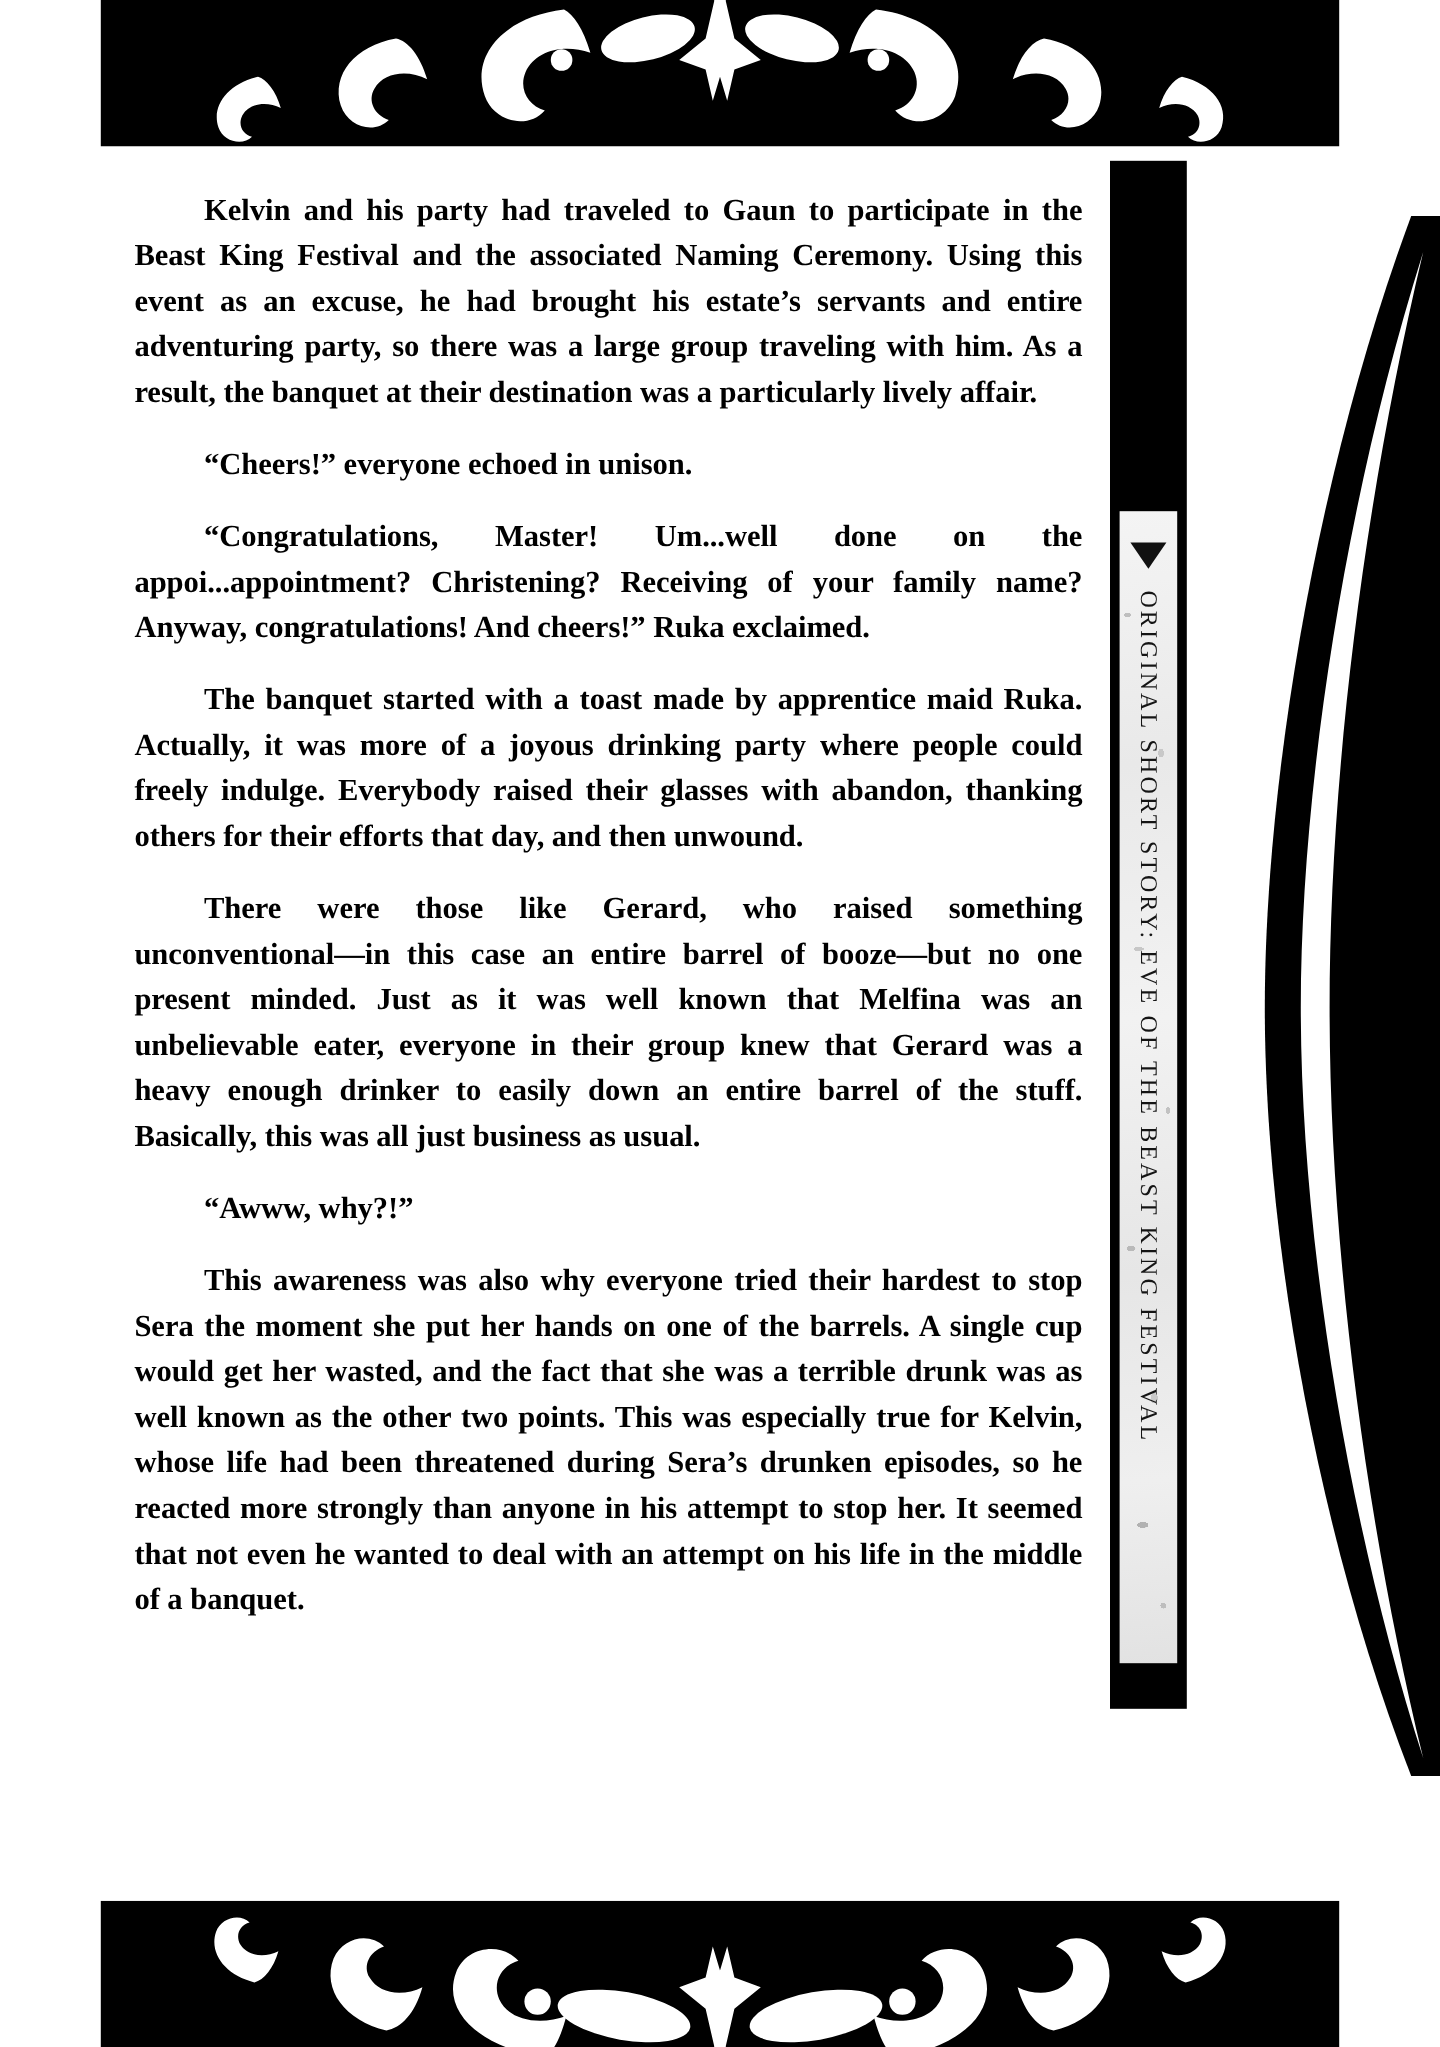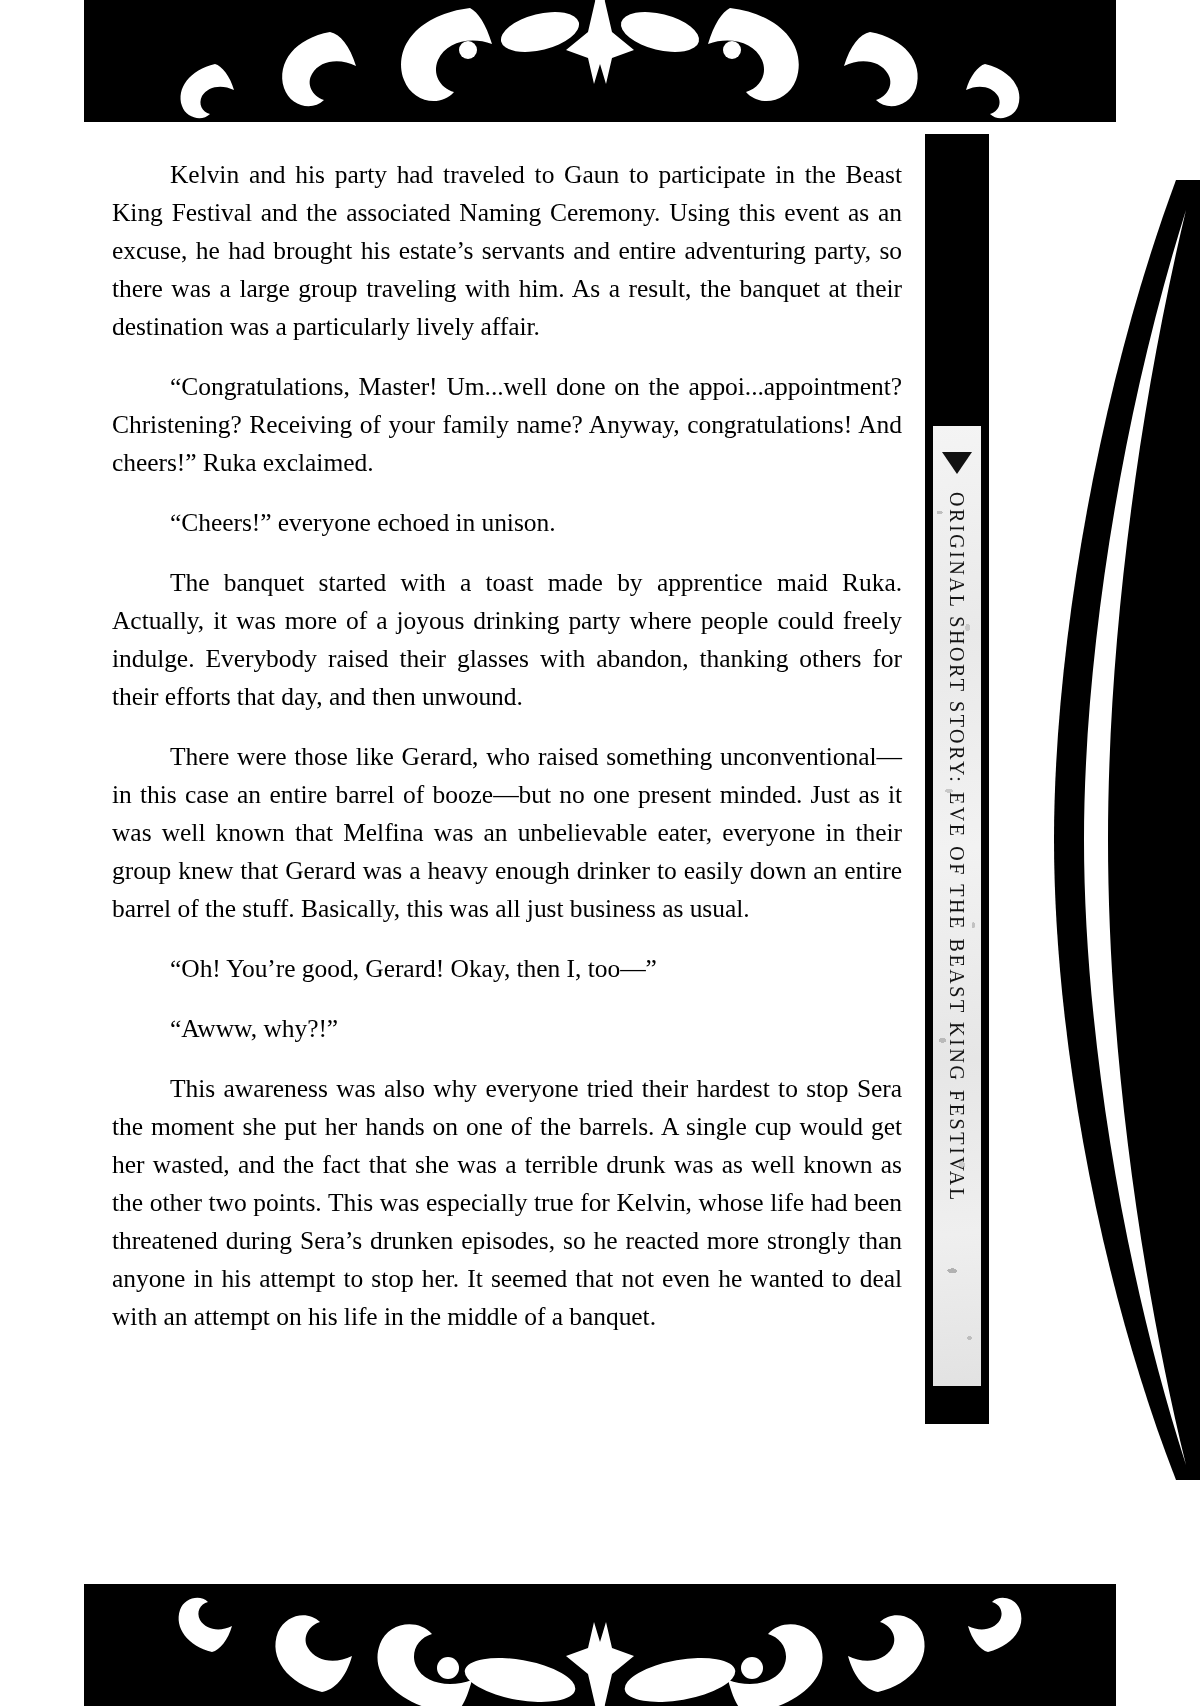--- a/index.html
+++ b/index.html
@@ -33,20 +33,21 @@
     height: 1300px;
     pointer-events: none;
   }
 
   
   #text-column {
     position: absolute;
     left: 112px;
     top: 156px;
     width: 790px;
+    font-weight: bold;
   }
   .para {
     margin: 0 0 22px 0;
     font-size: 25.5px;
     line-height: 38px;
     text-align: justify;
     text-justify: inter-word;
     text-indent: 58px;
     hyphens: none;
     -webkit-hyphens: none;
@@ -151,25 +152,24 @@
   </g>
 </svg>
 
 <svg id="ornament-right-curve" viewBox="0 0 260 1300" preserveAspectRatio="none" xmlns="http://www.w3.org/2000/svg">
   <path d="M196 0 C118 210 74 470 74 660 C74 850 118 1100 196 1300 L260 1300 L260 0 Z" fill="#000000"></path>
   <path d="M206 30 C140 240 104 480 104 660 C104 840 140 1080 206 1285 C156 1080 128 850 128 660 C128 470 156 240 206 30 Z" fill="#ffffff"></path>
 </svg>
 
 <div id="text-column">
   <p class="para">Kelvin and his party had traveled to Gaun to participate in the Beast King Festival and the associated Naming Ceremony. Using this event as an excuse, he had brought his estate’s servants and entire adventuring party, so there was a large group traveling with him. As a result, the banquet at their destination was a particularly lively affair.</p>
+  <p class="para">“Cheers!” everyone echoed in unison.</p>
   <p class="para">“Congratulations, Master! Um...well done on the appoi...appointment? Christening? Receiving of your family name? Anyway, congratulations! And cheers!” Ruka exclaimed.</p>
-  <p class="para">“Cheers!” everyone echoed in unison.</p>
   <p class="para">The banquet started with a toast made by apprentice maid Ruka. Actually, it was more of a joyous drinking party where people could freely indulge. Everybody raised their glasses with abandon, thanking others for their efforts that day, and then unwound.</p>
   <p class="para">There were those like Gerard, who raised something unconventional—in this case an entire barrel of booze—but no one present minded. Just as it was well known that Melfina was an unbelievable eater, everyone in their group knew that Gerard was a heavy enough drinker to easily down an entire barrel of the stuff. Basically, this was all just business as usual.</p>
-  <p class="para">“Oh! You’re good, Gerard! Okay, then I, too—”</p>
   <p class="para">“Awww, why?!”</p>
   <p class="para">This awareness was also why everyone tried their hardest to stop Sera the moment she put her hands on one of the barrels. A single cup would get her wasted, and the fact that she was a terrible drunk was as well known as the other two points. This was especially true for Kelvin, whose life had been threatened during Sera’s drunken episodes, so he reacted more strongly than anyone in his attempt to stop her. It seemed that not even he wanted to deal with an attempt on his life in the middle of a banquet.</p>
 </div>
 
 <div id="running-head-tab">
   <div id="running-head-strip">
     <div id="running-head-marker"></div>
     <div id="running-head-text">ORIGINAL SHORT STORY: EVE OF THE BEAST KING FESTIVAL</div>
   </div>
 </div>

